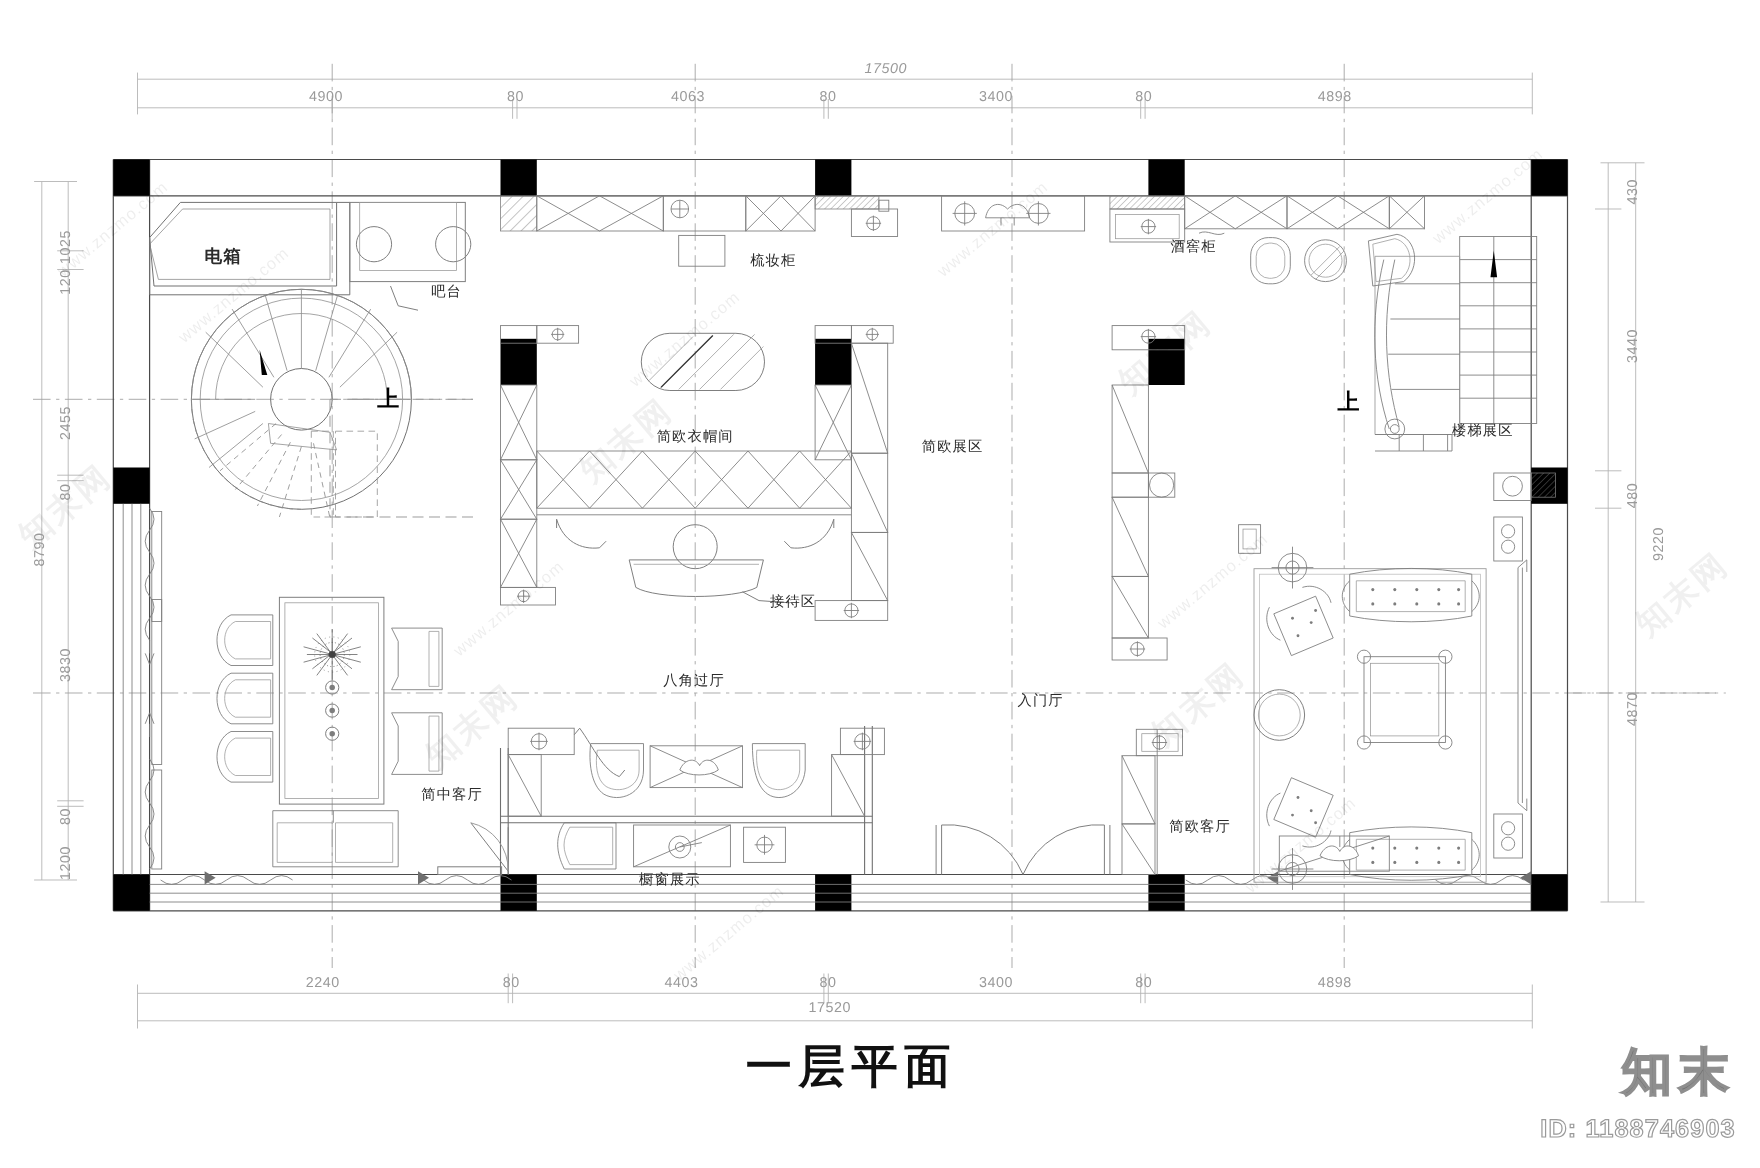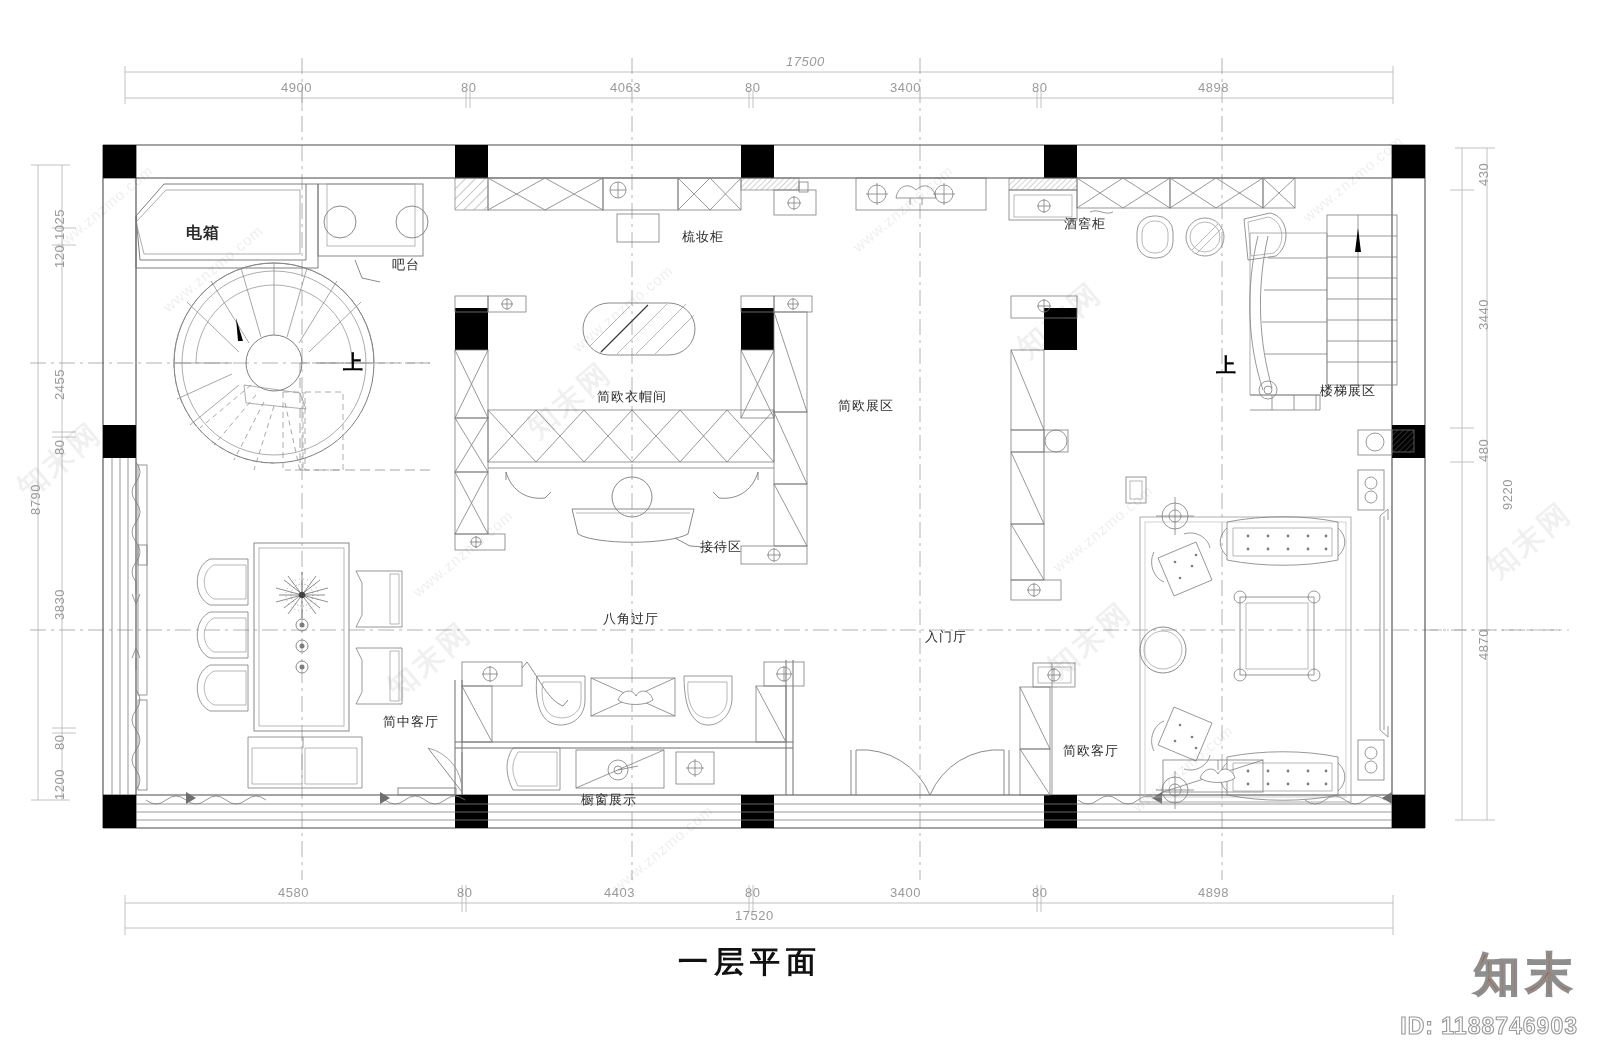--- a/index.html
+++ b/index.html
@@ -44,21 +44,21 @@
     position: absolute;
     font-family: "DejaVu Sans", "Liberation Sans", sans-serif;
     font-size: 20px;
     font-weight: 700;
     color: #000;
     user-select: none;
   }
   .titlelbl {
     position: absolute;
     font-family: "DejaVu Sans", "Liberation Sans", sans-serif;
-    font-size: 30px;
+    font-size: 42px;
     font-weight: 700;
     color: #111;
     letter-spacing: 6px;
     white-space: nowrap;
     user-select: none;
   }
   
   .wm {
     position: absolute;
     font-family: "Liberation Sans", sans-serif;
@@ -82,21 +82,21 @@
   }
   
   .brand {
     position: absolute;
     right: 22px;
     bottom: 56px;
     font-family: "DejaVu Sans", sans-serif;
     font-size: 46px;
     font-weight: 700;
     letter-spacing: 6px;
-    color: #c2410c;
+    color: #737373;
     -webkit-text-stroke: 1.5px #8e8e8e;
     text-shadow: 0 0 0 #8e8e8e;
     user-select: none;
   }
   .brandid {
     position: absolute;
     right: 22px;
     bottom: 22px;
     font-family: "Liberation Sans", sans-serif;
     font-size: 23px;
@@ -792,21 +792,21 @@
 
   <div class="dimtxt" style="left:786px; top:54px;font-style:italic;">17500</div>
   <div class="dimtxt" style="left:281px; top:80px;">4900</div>
   <div class="dimtxt" style="left:461px; top:80px;">80</div>
   <div class="dimtxt" style="left:610px; top:80px;">4063</div>
   <div class="dimtxt" style="left:745px; top:80px;">80</div>
   <div class="dimtxt" style="left:890px; top:80px;">3400</div>
   <div class="dimtxt" style="left:1032px; top:80px;">80</div>
   <div class="dimtxt" style="left:1198px; top:80px;">4898</div>
 
-  <div class="dimtxt" style="left:278px; top:885px;">4580</div>
+  <div class="dimtxt" style="left:278px; top:885px;">2240</div>
   <div class="dimtxt" style="left:457px; top:885px;">80</div>
   <div class="dimtxt" style="left:604px; top:885px;">4403</div>
   <div class="dimtxt" style="left:745px; top:885px;">80</div>
   <div class="dimtxt" style="left:890px; top:885px;">3400</div>
   <div class="dimtxt" style="left:1032px; top:885px;">80</div>
   <div class="dimtxt" style="left:1198px; top:885px;">4898</div>
   <div class="dimtxt" style="left:735px; top:908px;">17520</div>
 
   <div class="dimtxt vert" style="left:52px; top:240px;">1025</div>
   <div class="dimtxt vert" style="left:52px; top:268px;">120</div>

